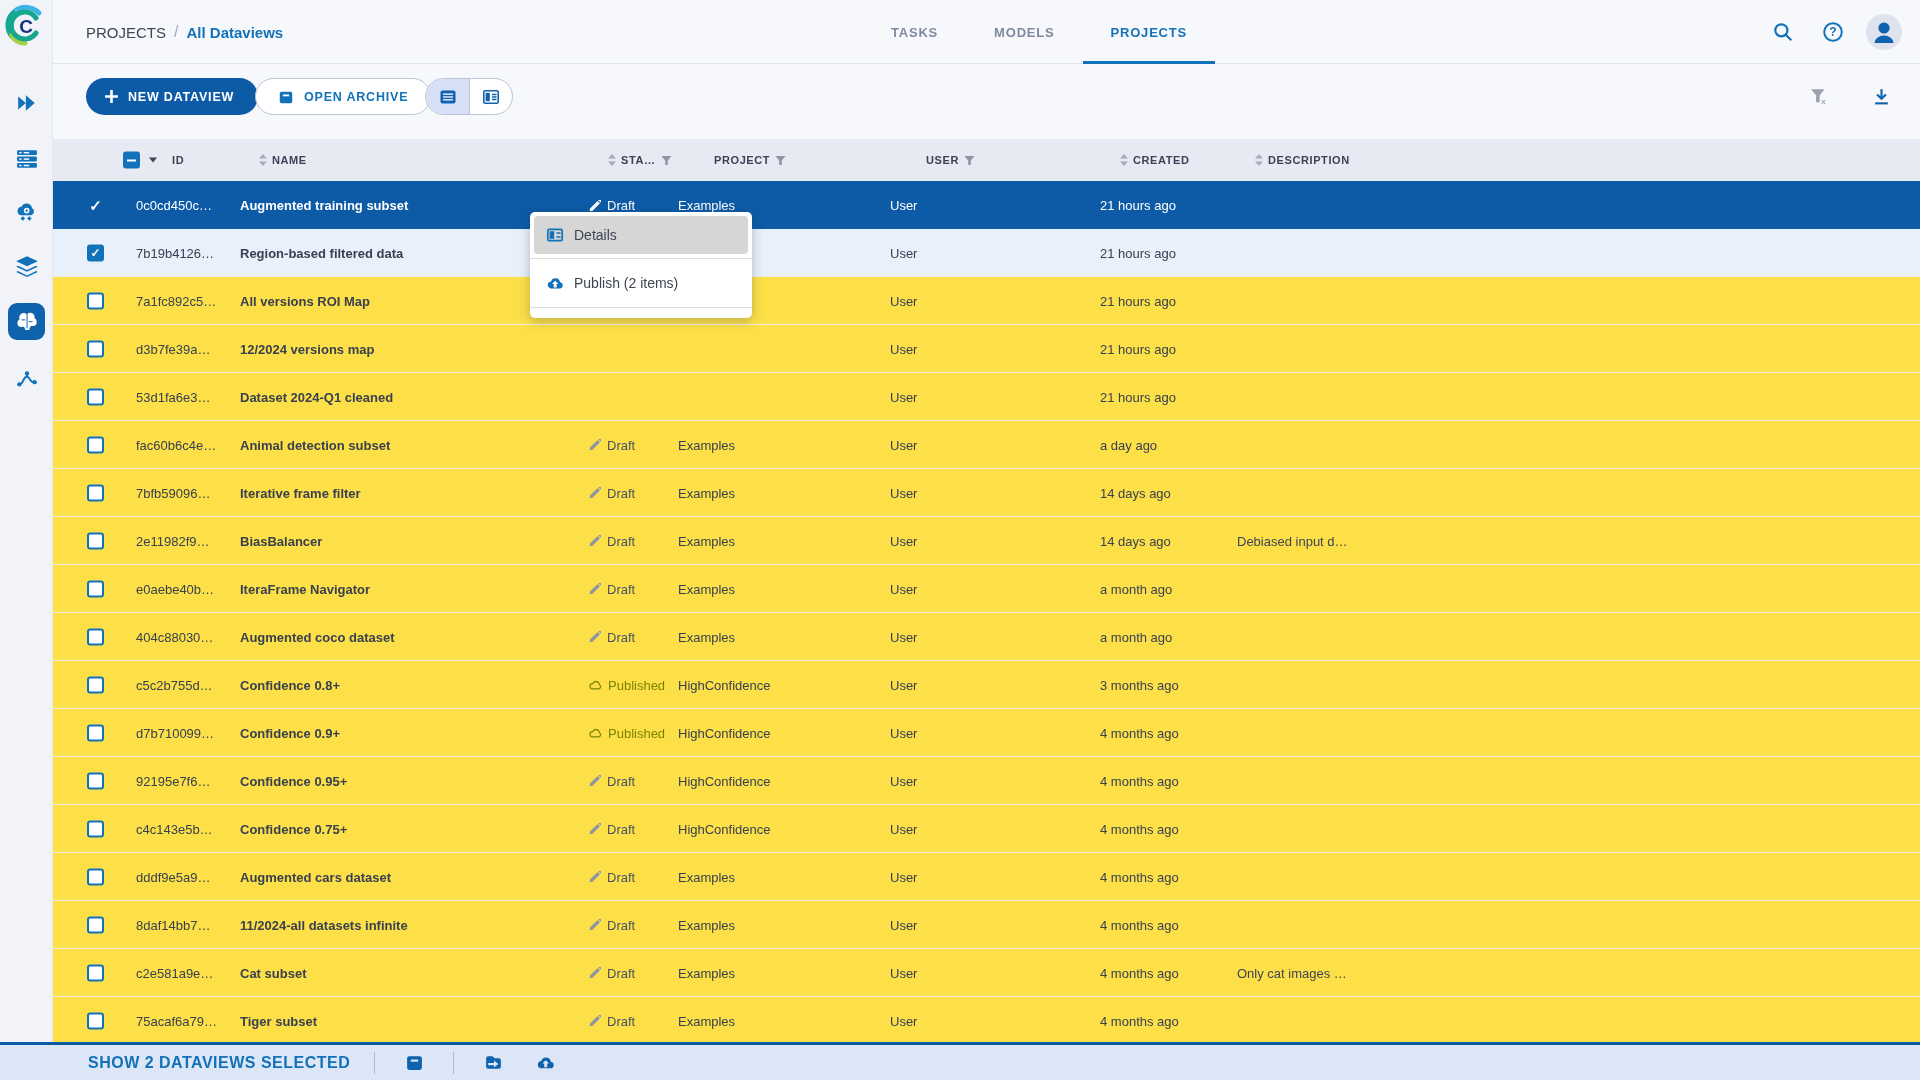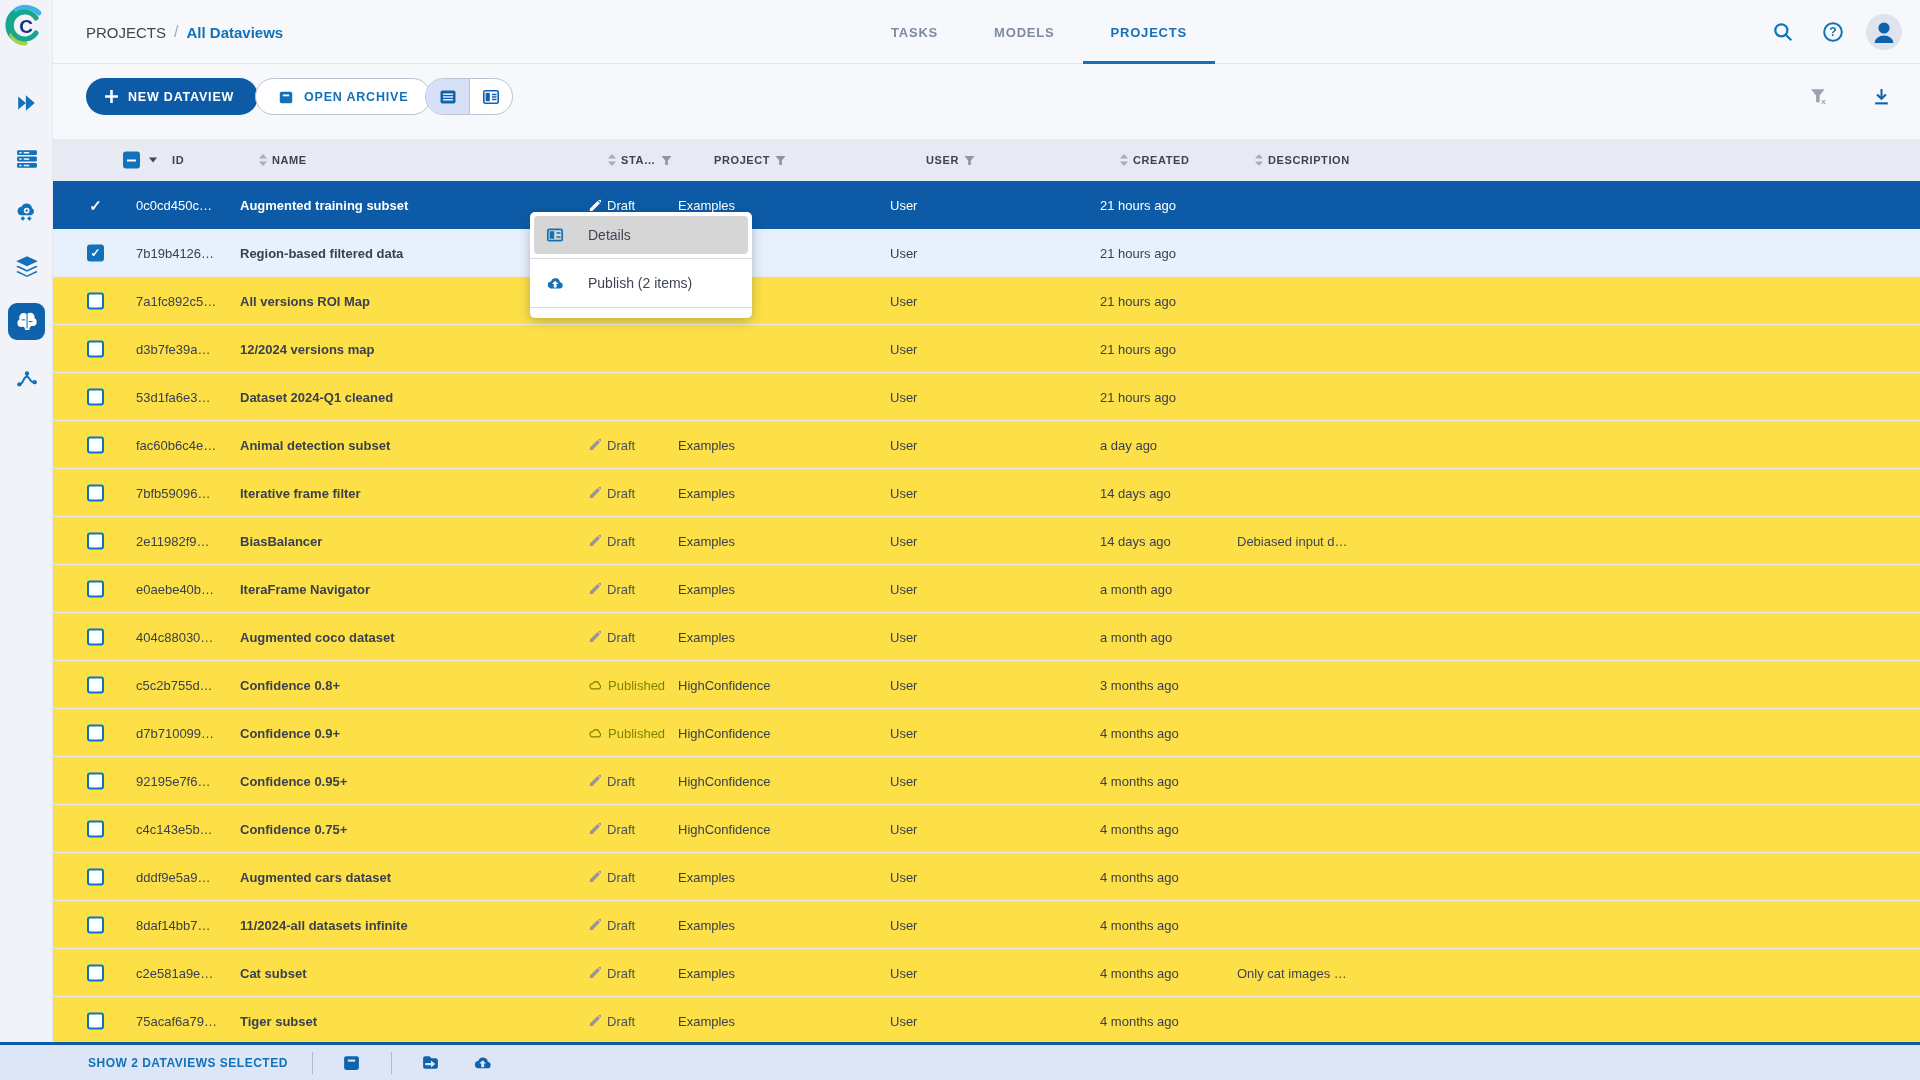--- a/index.html
+++ b/index.html
@@ -89,30 +89,30 @@
   .st-draft .status-pencil{display:block;color:#8f96a5;}
   .row-primary.st-draft .status-pencil{color:#fff;}
   .st-published .status-cloud{display:block;color:#7e8300;}
   .st-draft .status-text{color:#4a5160;}
   .row-primary.st-draft .status-text{color:#fff;}
   .st-published .status-text{color:#7e8300;}
 
   
   .menu{position:fixed;left:530px;top:212px;width:222px;background:#fff;border-radius:5px;
     box-shadow:0 3px 12px rgba(40,50,70,.3);z-index:20;padding:4px 0 6px;}
-  .menu-item{height:40px;display:flex;align-items:center;gap:24px;padding:0 0 0 16px;
+  .menu-item{height:40px;display:flex;align-items:center;gap:10px;padding:0 0 0 16px;
     font-size:14px;color:#3f4553;cursor:pointer;}
   .menu-item.highlighted{height:38px;margin:0 4px;border-radius:4px;background:#d6d6d6;padding-left:12px;}
   .menu-divider{height:1px;background:#dcdcdc;margin:4px 0;}
   .mi-icon{width:18px;height:18px;color:#1272b9;line-height:0;flex:none;}
 
   
   .footer{position:fixed;left:0;right:0;bottom:0;height:38px;background:#dce6f6;
     border-top:3px solid #0d5ba6;z-index:10;display:flex;align-items:center;}
-  .footer-label{margin-left:88px;font-size:12px;font-weight:700;letter-spacing:.5px;color:#1272b9;cursor:pointer;}
+  .footer-label{margin-left:88px;font-size:16px;font-weight:700;letter-spacing:.5px;color:#1272b9;cursor:pointer;}
   .footer-div{width:1px;height:22px;background:#aebad2;margin:0 24px;}
   .footer-icon{width:30px;height:30px;display:flex;align-items:center;justify-content:center;
     color:#0f63ad;cursor:pointer;}
   .footer-icon + .footer-icon{margin-left:22px;}
 </style>
 </head>
 <body>
 
 <div class="sidebar">
   <div class="logo">

